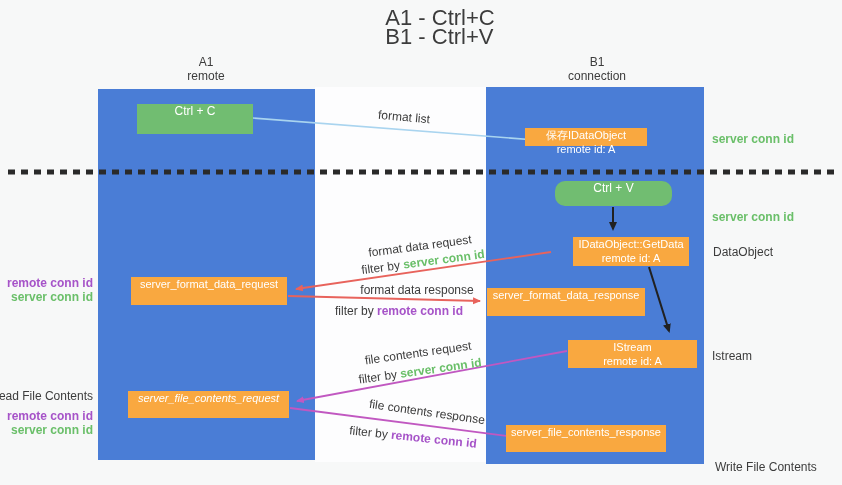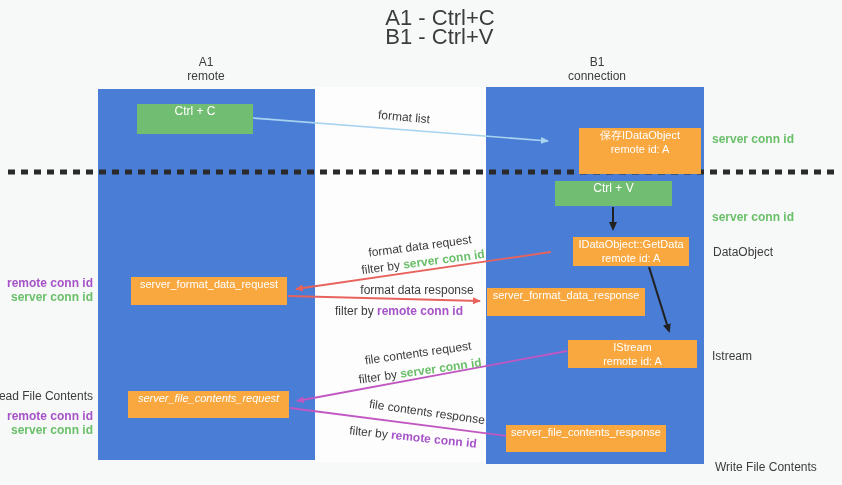--- a/index.html
+++ b/index.html
@@ -91,25 +91,25 @@
     <line class="st-red" x1="551" y1="252" x2="296" y2="289" marker-end="url(#mr)"></line>
     <line class="st-red" x1="288" y1="296" x2="480" y2="301" marker-end="url(#mr)"></line>
     <line class="st-blk" x1="649" y1="267" x2="669" y2="331" marker-end="url(#mk)"></line>
     <line class="st-mag" x1="567" y1="351" x2="297" y2="401" marker-end="url(#mm)"></line>
     <line class="st-mag" x1="290" y1="408" x2="515" y2="437" marker-end="url(#mm)"></line>
   </svg>
 
   <div class="box green" style="left:137px;top:104px;width:116px;height:30px;">
     <div>Ctrl + C</div>
   </div>
-  <div class="box orange" style="left:579px;top:128px;width:122px;height:46px;">
+  <div class="box orange" style="left:525px;top:128px;width:122px;height:18px;">
     <div>保存IDataObject</div>
     <div>remote id: A</div>
   </div>
-  <div class="box green" style="left:555px;top:181px;width:117px;height:25px;">
+  <div class="box green" style="left:555px;top:181px;width:117px;height:25px;border-radius:10px;">
     <div>Ctrl + V</div>
   </div>
   <div class="box orange" style="left:573px;top:237px;width:116px;height:29px;">
     <div>IDataObject::GetData</div>
     <div>remote id: A</div>
   </div>
   <div class="box orange" style="left:487px;top:288px;width:158px;height:28px;">
     <div>server_format_data_response</div>
   </div>
   <div class="box orange" style="left:131px;top:277px;width:156px;height:28px;">

